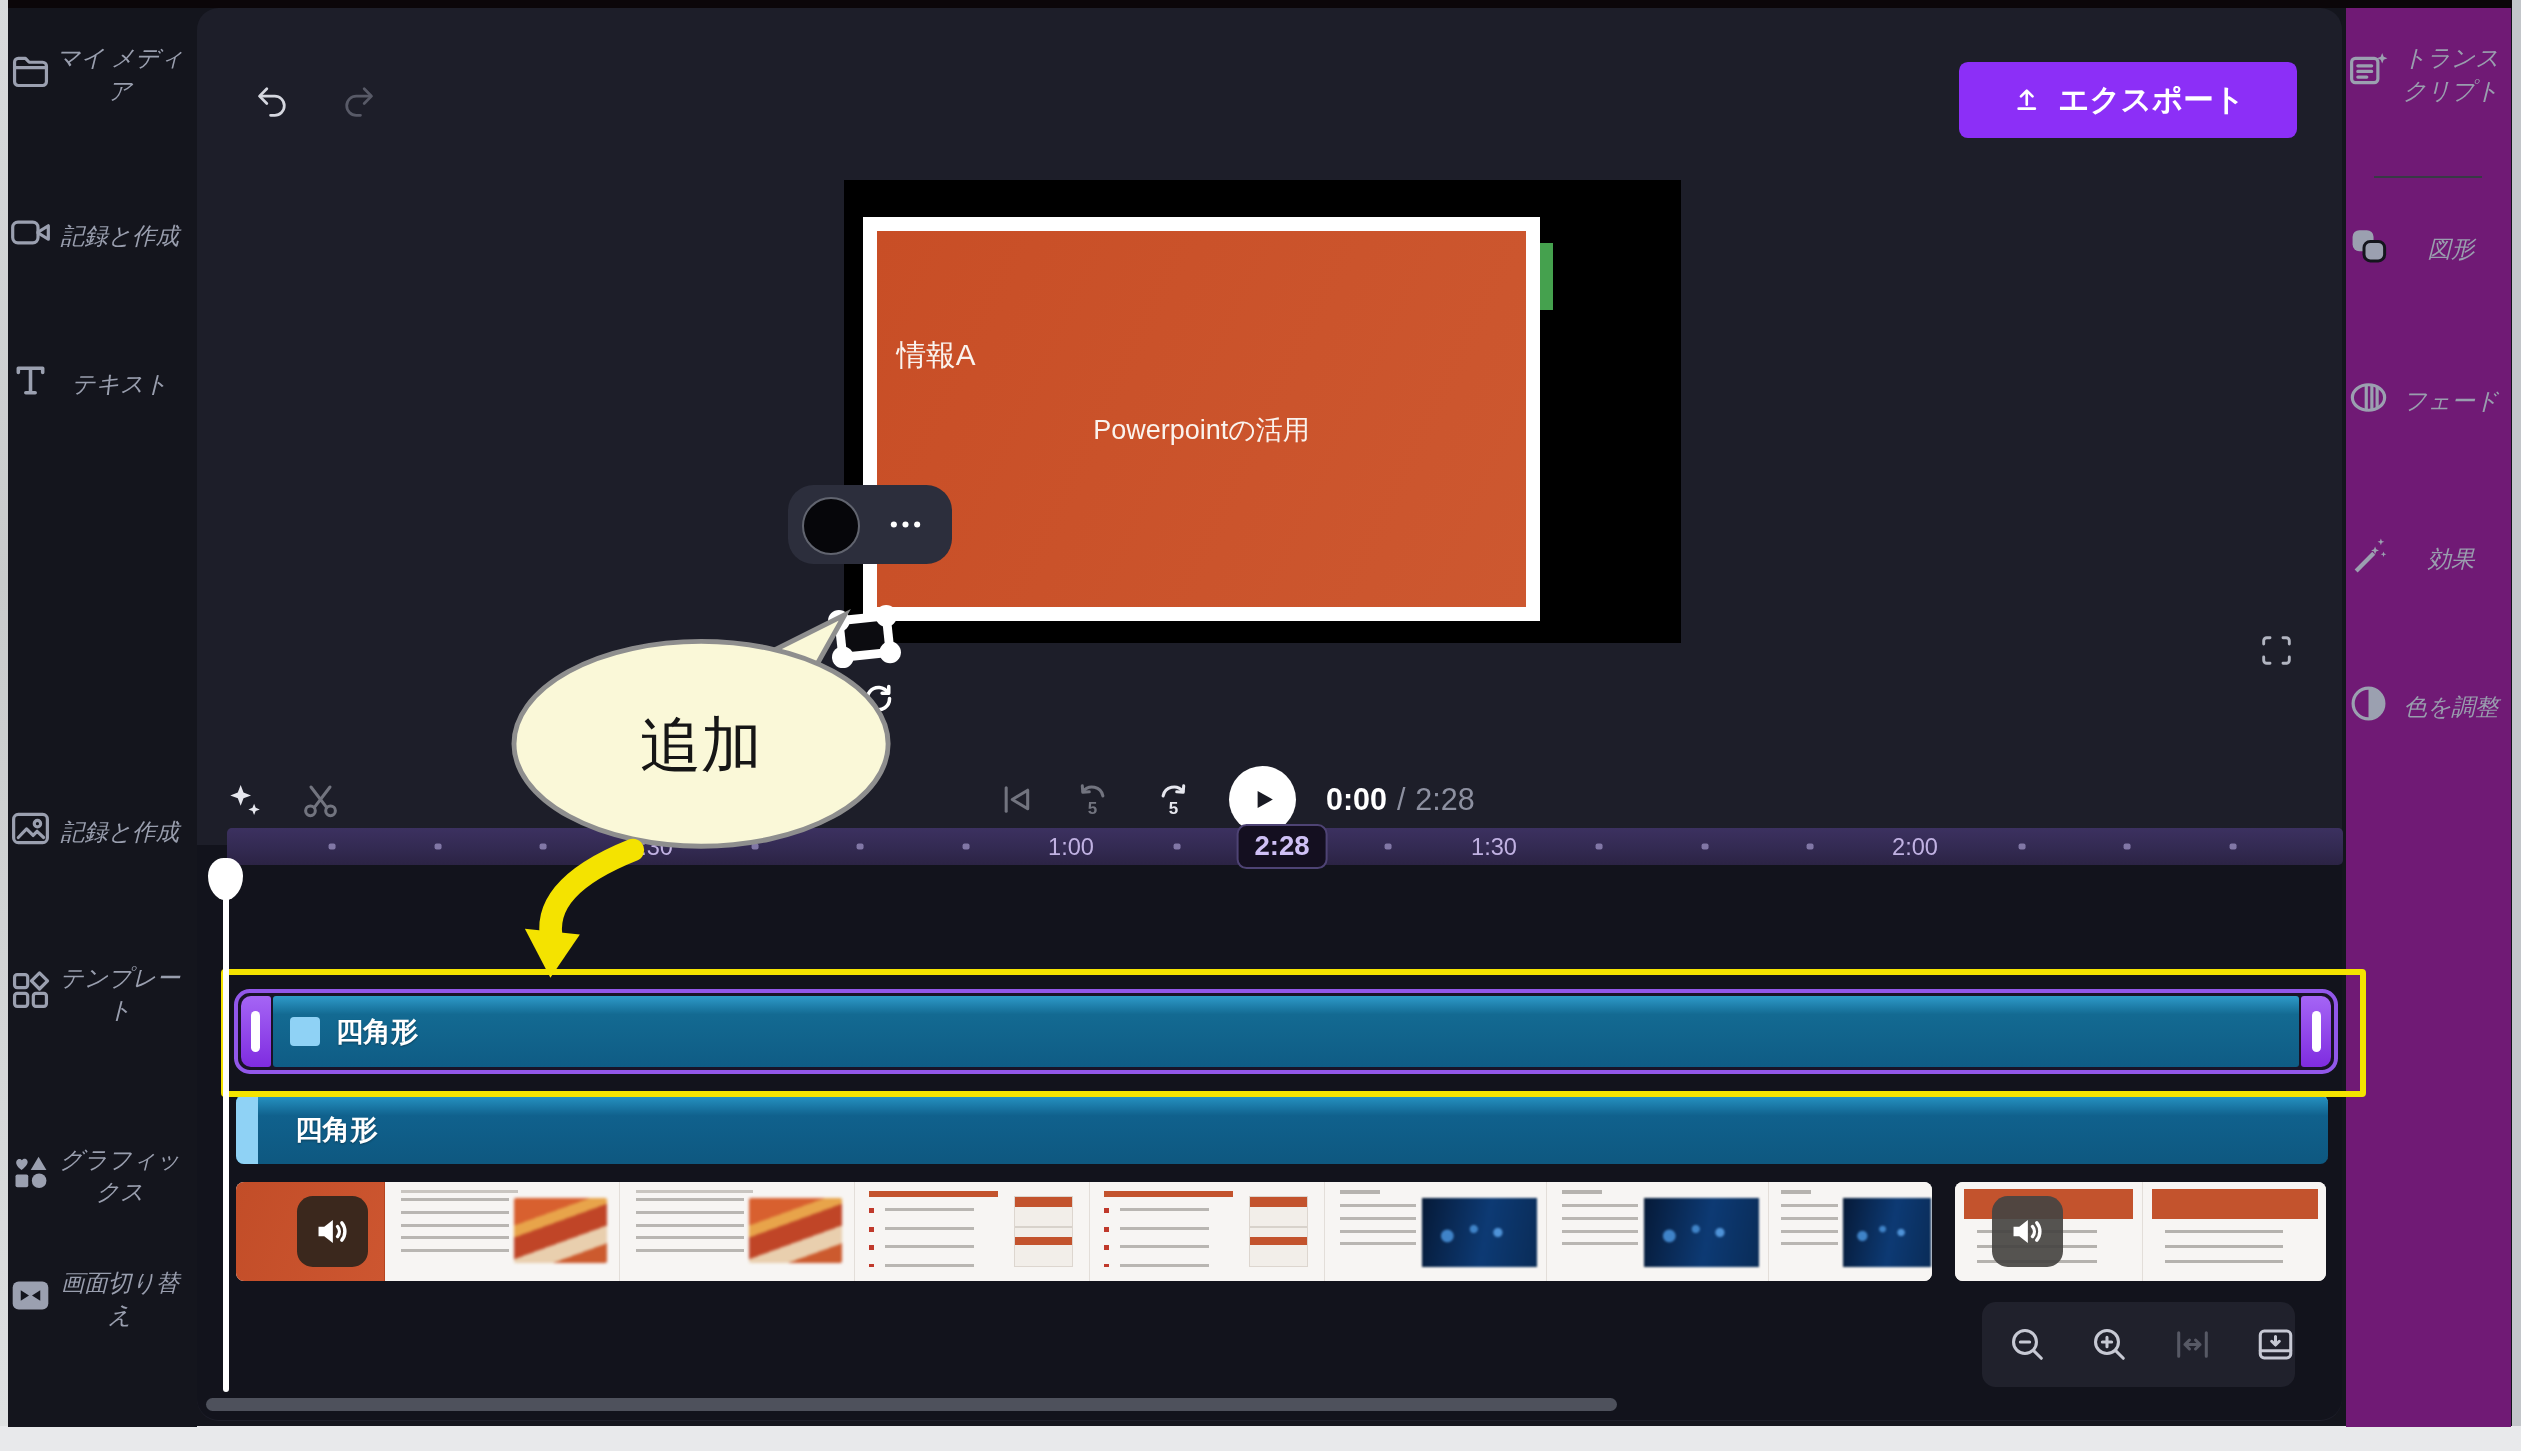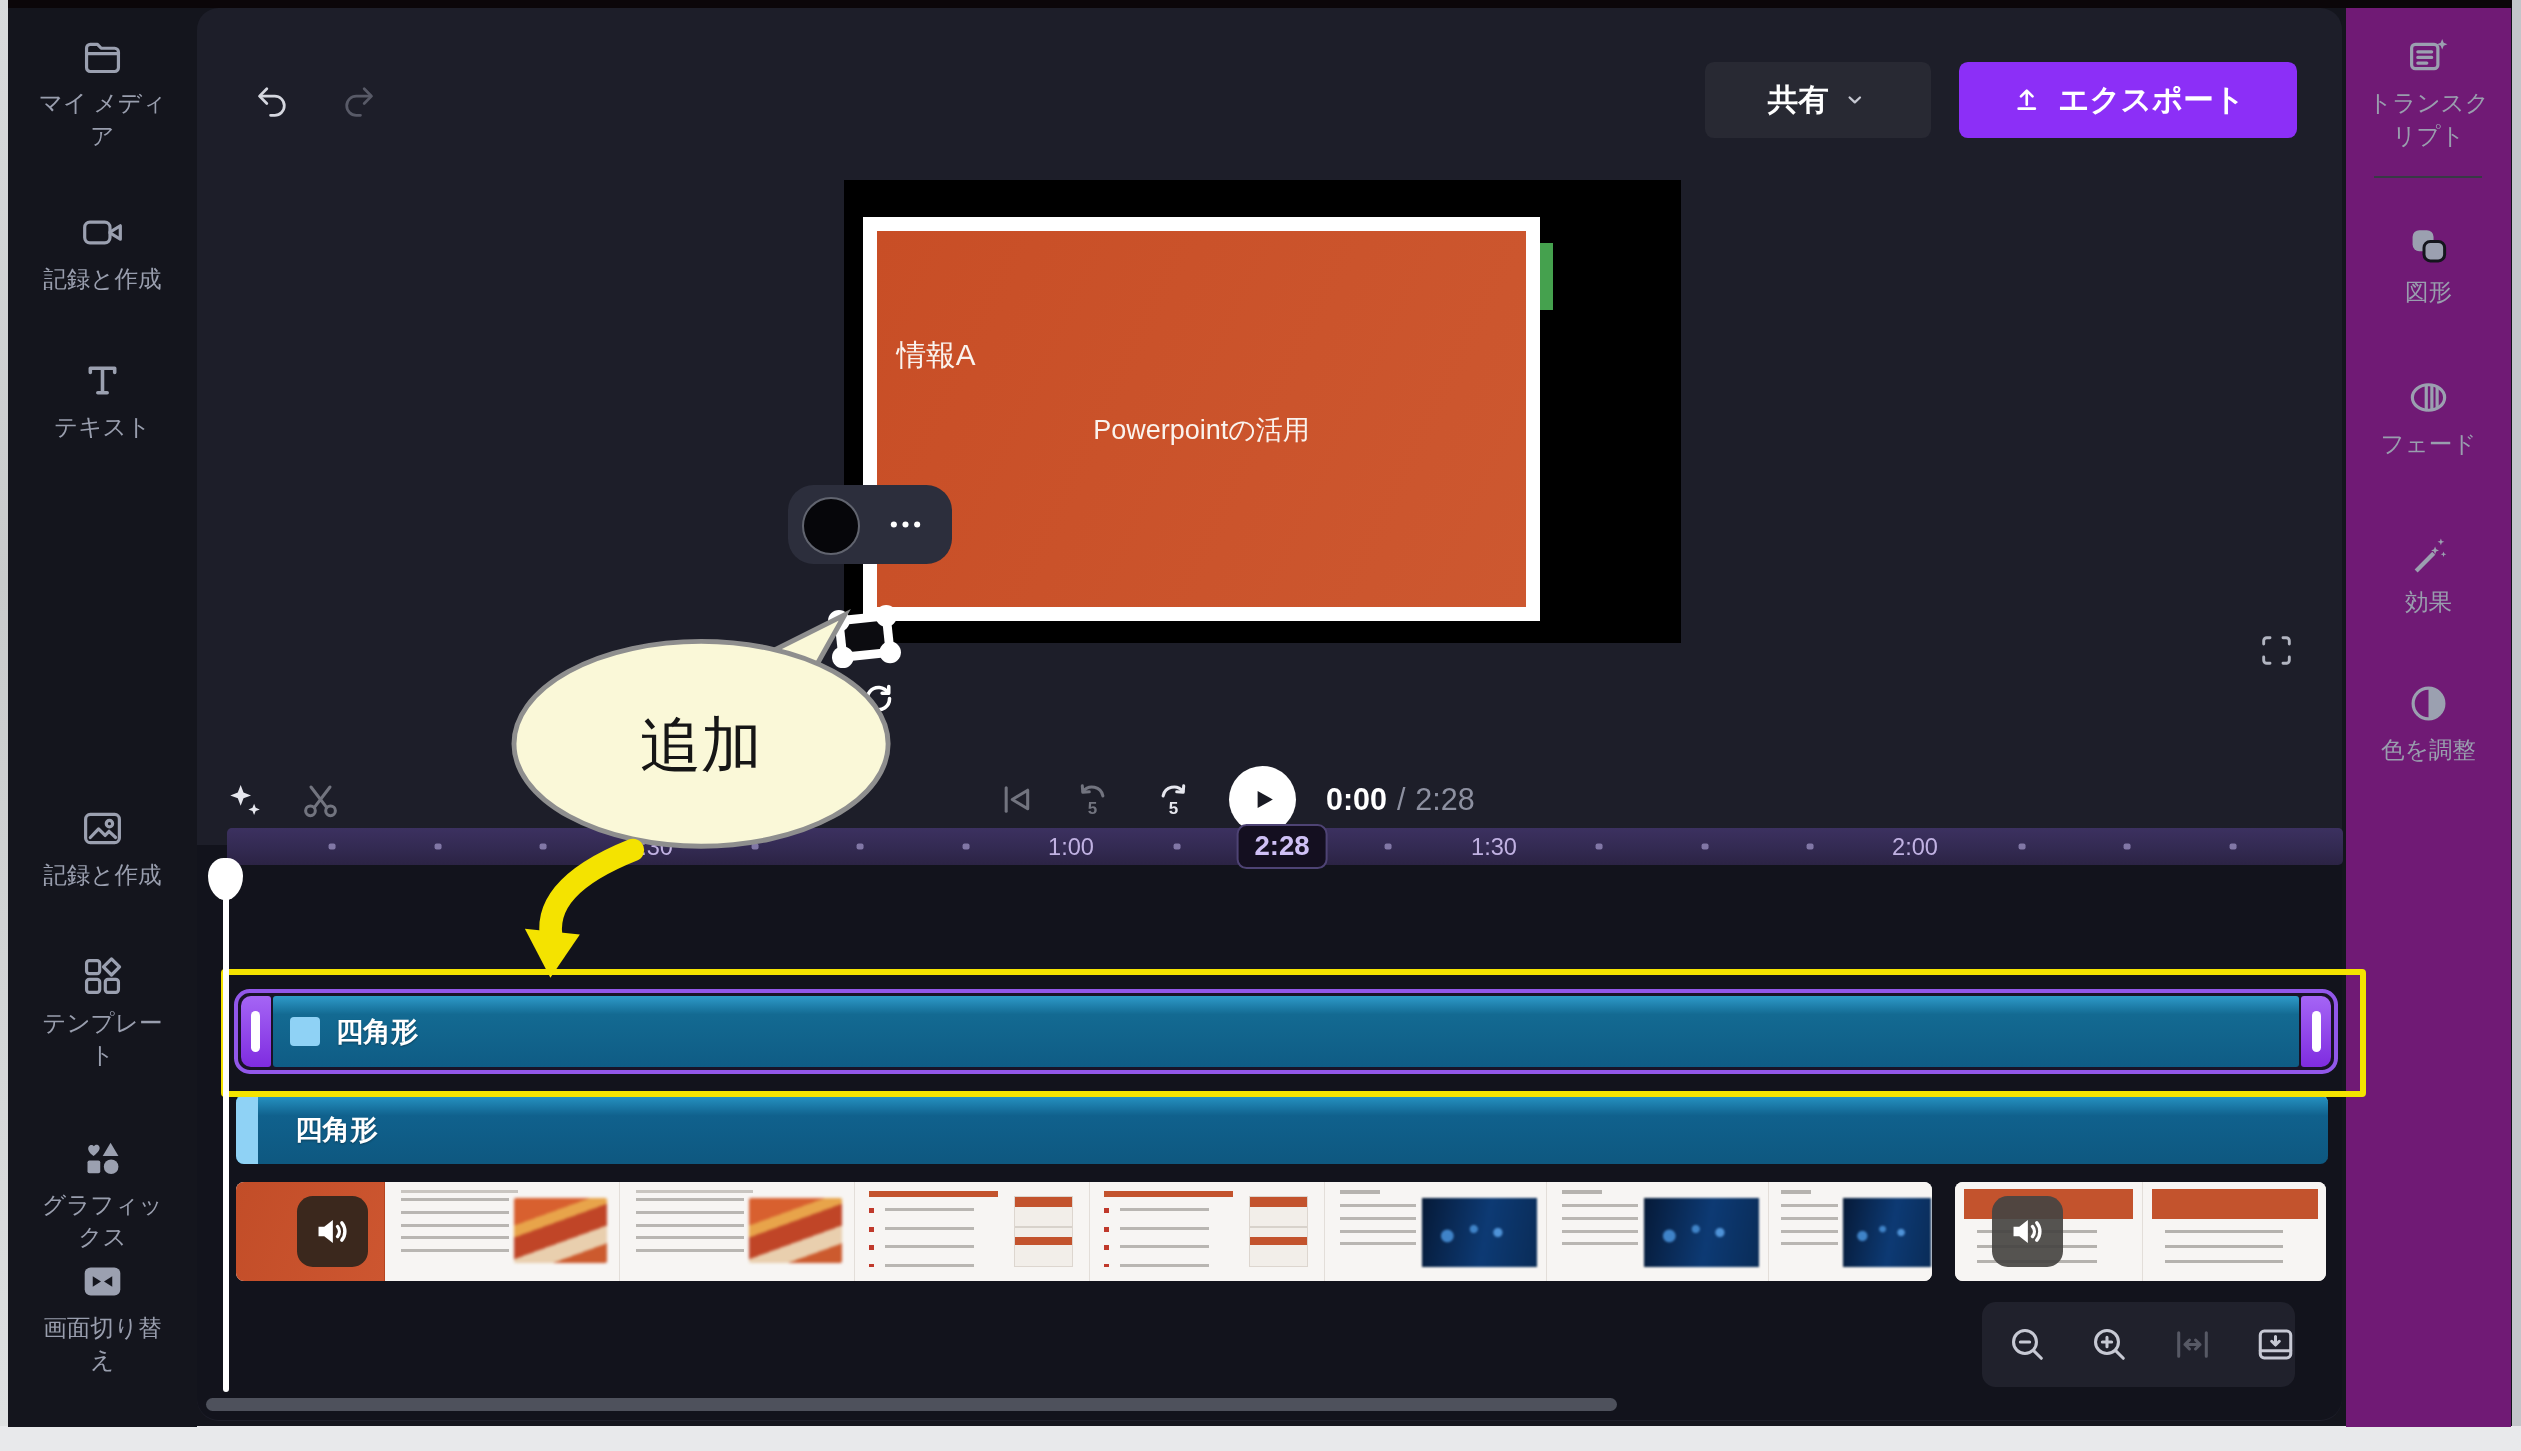--- a/index.html
+++ b/index.html
@@ -7,21 +7,21 @@
          font-family:"Liberation Sans","DejaVu Sans",sans-serif;color:#e8e9ee;}
   .abs{position:absolute;}
   
   #edge-top{left:0;top:0;width:2522px;height:7.9px;background:#0b0609;}
   #edge-left{left:0;top:0;width:7.9px;height:1451px;background:linear-gradient(#d9dbdd,#c8cacb 40%,#dfe1e2);}
   #edge-bottom{left:0;top:1426px;width:2522px;height:24.6px;background:#e8e9eb;}
   #edge-right{left:2512px;top:0;width:9.9px;height:1426px;background:#c3c6ca;}
   
   #left-sidebar{left:7.9px;top:7.9px;width:189px;height:1419px;background:#14151d;}
   #right-sidebar{left:2346px;top:7.9px;width:165px;height:1419px;background:#701a75;}
-  .side-item{position:absolute;left:0;width:100%;display:flex;flex-direction:column;align-items:center;cursor:pointer;}
+  .side-item{position:absolute;left:0;width:100%;display:flex;flex-direction:row;align-items:center;cursor:pointer;font-style:italic;}
   .side-icon{width:45px;height:45px;color:#9ba0b0;}
   .side-icon svg{width:45px;height:45px;display:block;}
   .side-label{margin-top:7.9px;width:134px;text-align:center;font-size:23.6px;line-height:32.5px;color:#999eae;word-break:break-all;white-space:pre-line;}
   #rs-divider{left:2374px;top:176px;width:108px;height:2px;background:#383945;}
   
   #main-panel{left:197px;top:7.9px;width:2145px;height:1413px;background:#1d1e29;border-radius:21.7px;}
   #timeline-zone{left:197px;top:845px;width:2145px;height:575px;background:#12131c;border-radius:0 0 21.7px 21.7px;}
   
   .icon-btn{display:flex;align-items:center;justify-content:center;cursor:pointer;background:none;border:none;padding:0;}
   #undo-btn{left:251px;top:79px;width:43px;height:43px;color:#d5d7df;}
@@ -267,28 +267,20 @@
         <path d="M8.5 13.8L4 9.3l4.5-4.5"></path>
         <path d="M4.5 9.3h8.8a5.9 5.9 0 0 1 .1 11.8h-2.6"></path>
       </svg>
     </button>
   <button class="abs icon-btn" id="redo-btn" style="color: rgb(88, 90, 103);">
       <svg viewBox="0 0 24 24" fill="none" stroke="currentColor" stroke-width="1.7" stroke-linecap="round" stroke-linejoin="round">
         <path d="M15.5 13.8L20 9.3l-4.5-4.5"></path>
         <path d="M19.5 9.3h-8.8a5.9 5.9 0 0 0-.1 11.8h2.6"></path>
       </svg>
     </button>
-  <div class="abs" id="share-btn">
-    <span class="lbl">共有</span>
-    <span class="chev">
-        <svg viewBox="0 0 24 24" fill="none" stroke="currentColor" stroke-width="1.7" stroke-linecap="round" stroke-linejoin="round">
-          <path d="M7.5 10l4.5 4.2L16.5 10" stroke-width="2"></path>
-        </svg>
-      </span>
-  </div>
   <div class="abs" id="export-btn">
     <span class="up">
         <svg viewBox="0 0 24 24" fill="none" stroke="currentColor" stroke-width="1.7" stroke-linecap="round" stroke-linejoin="round">
           <path d="M12 15.8V5.2M7.6 9.4L12 5l4.4 4.4M5.8 18.8h12.4" stroke-width="2"></path>
         </svg>
       </span>
     <span class="lbl">エクスポート</span>
   </div>
 
   <div class="abs" id="canvas-black"></div>

